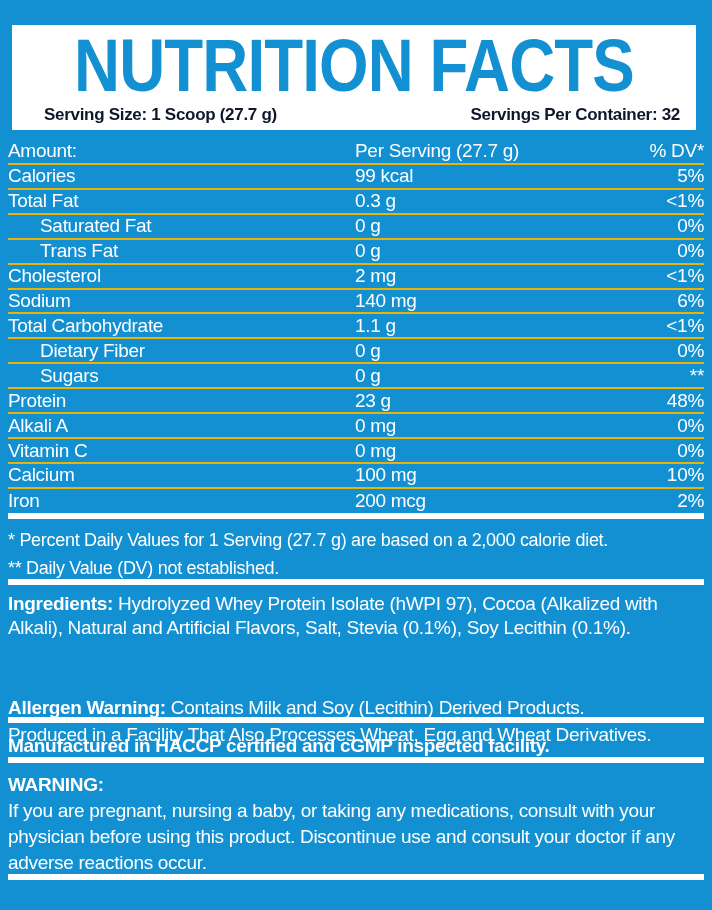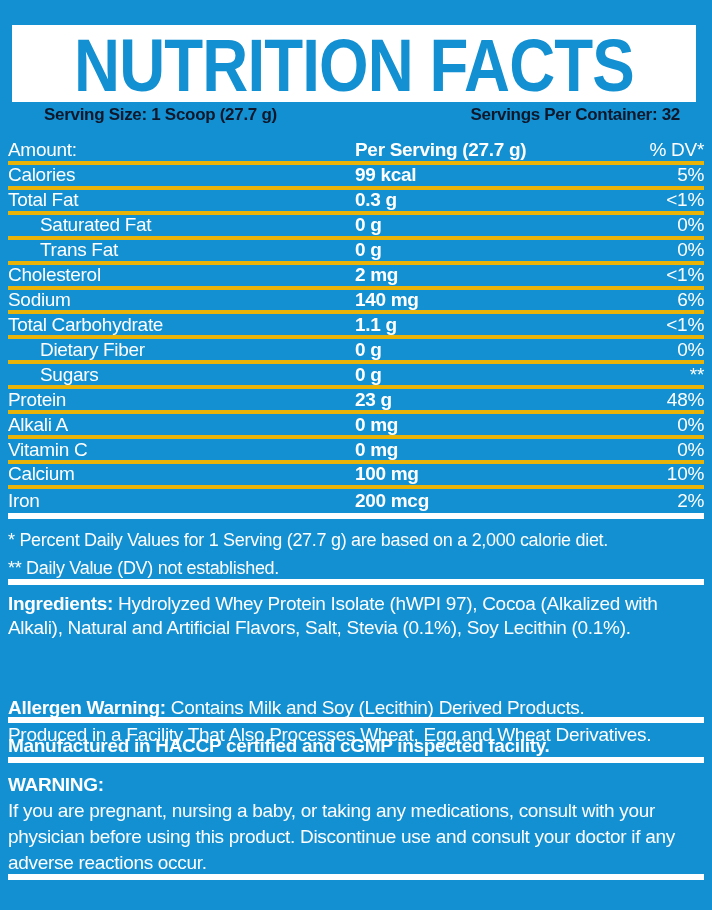--- a/index.html
+++ b/index.html
@@ -8,21 +8,21 @@
     background:#1290d2;
     font-family:"Liberation Sans", sans-serif;
     position:relative;
     overflow:hidden;
     color:#fff;
   }
   .label-root{position:absolute;inset:0;}
 
   
   .title-box{
-    position:absolute;left:12px;top:25px;width:684px;height:77px;
+    position:absolute;left:12px;top:25px;width:684px;height:105px;
     background:#ffffff;
     display:flex;flex-direction:column;justify-content:space-between;
     box-sizing:border-box;
     padding:2px 16px 17px 16px;
   }
   .nf-title{
     color:#1290d2;
     font-weight:700;
     font-size:74px;
     line-height:78px;
@@ -39,29 +39,29 @@
     letter-spacing:-0.3px;
     padding-left:16px;
   }
 
   
   .nf-table{position:absolute;left:8px;right:8px;top:140px;}
   .nf-row{
     position:relative;
     height:24.93px;
     box-sizing:border-box;
-    border-bottom:4px solid #eab308;
+    border-bottom:2px solid #eab308;
     display:flex;align-items:center;
     font-size:19px;
     letter-spacing:-0.3px;
   }
   .nf-row:last-child{border-bottom:none;}
   .nf-row .c-label{flex:0 0 auto;}
   .nf-row.indent .c-label{padding-left:32px;}
-  .nf-row .c-value{position:absolute;left:347px;font-weight:bold;}
+  .nf-row .c-value{position:absolute;left:347px;}
   .nf-row .c-dv{margin-left:auto;}
 
   
   .bar{position:absolute;left:8px;right:8px;height:6px;background:#ffffff;}
   .bar-1{top:513px;}
   .bar-2{top:579px;}
   .bar-3{top:717px;}
   .bar-4{top:757px;}
   .bar-5{top:874px;}
 

